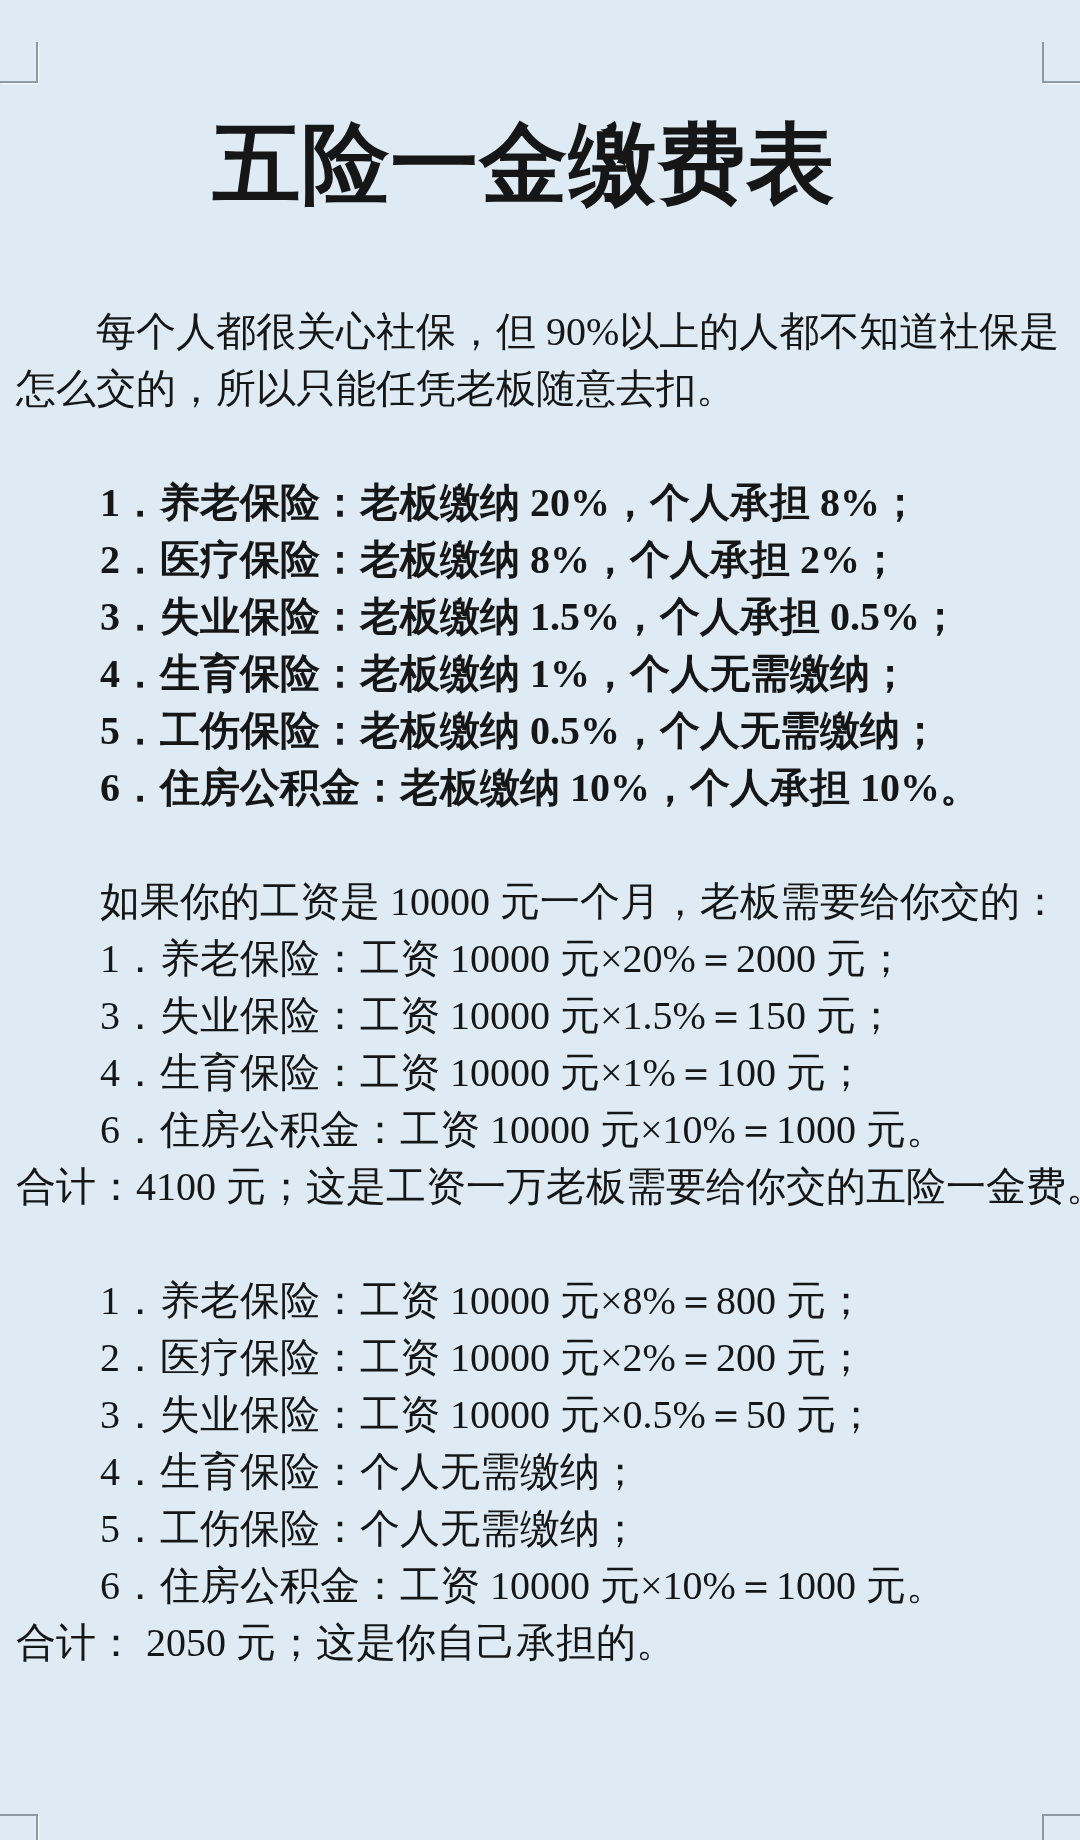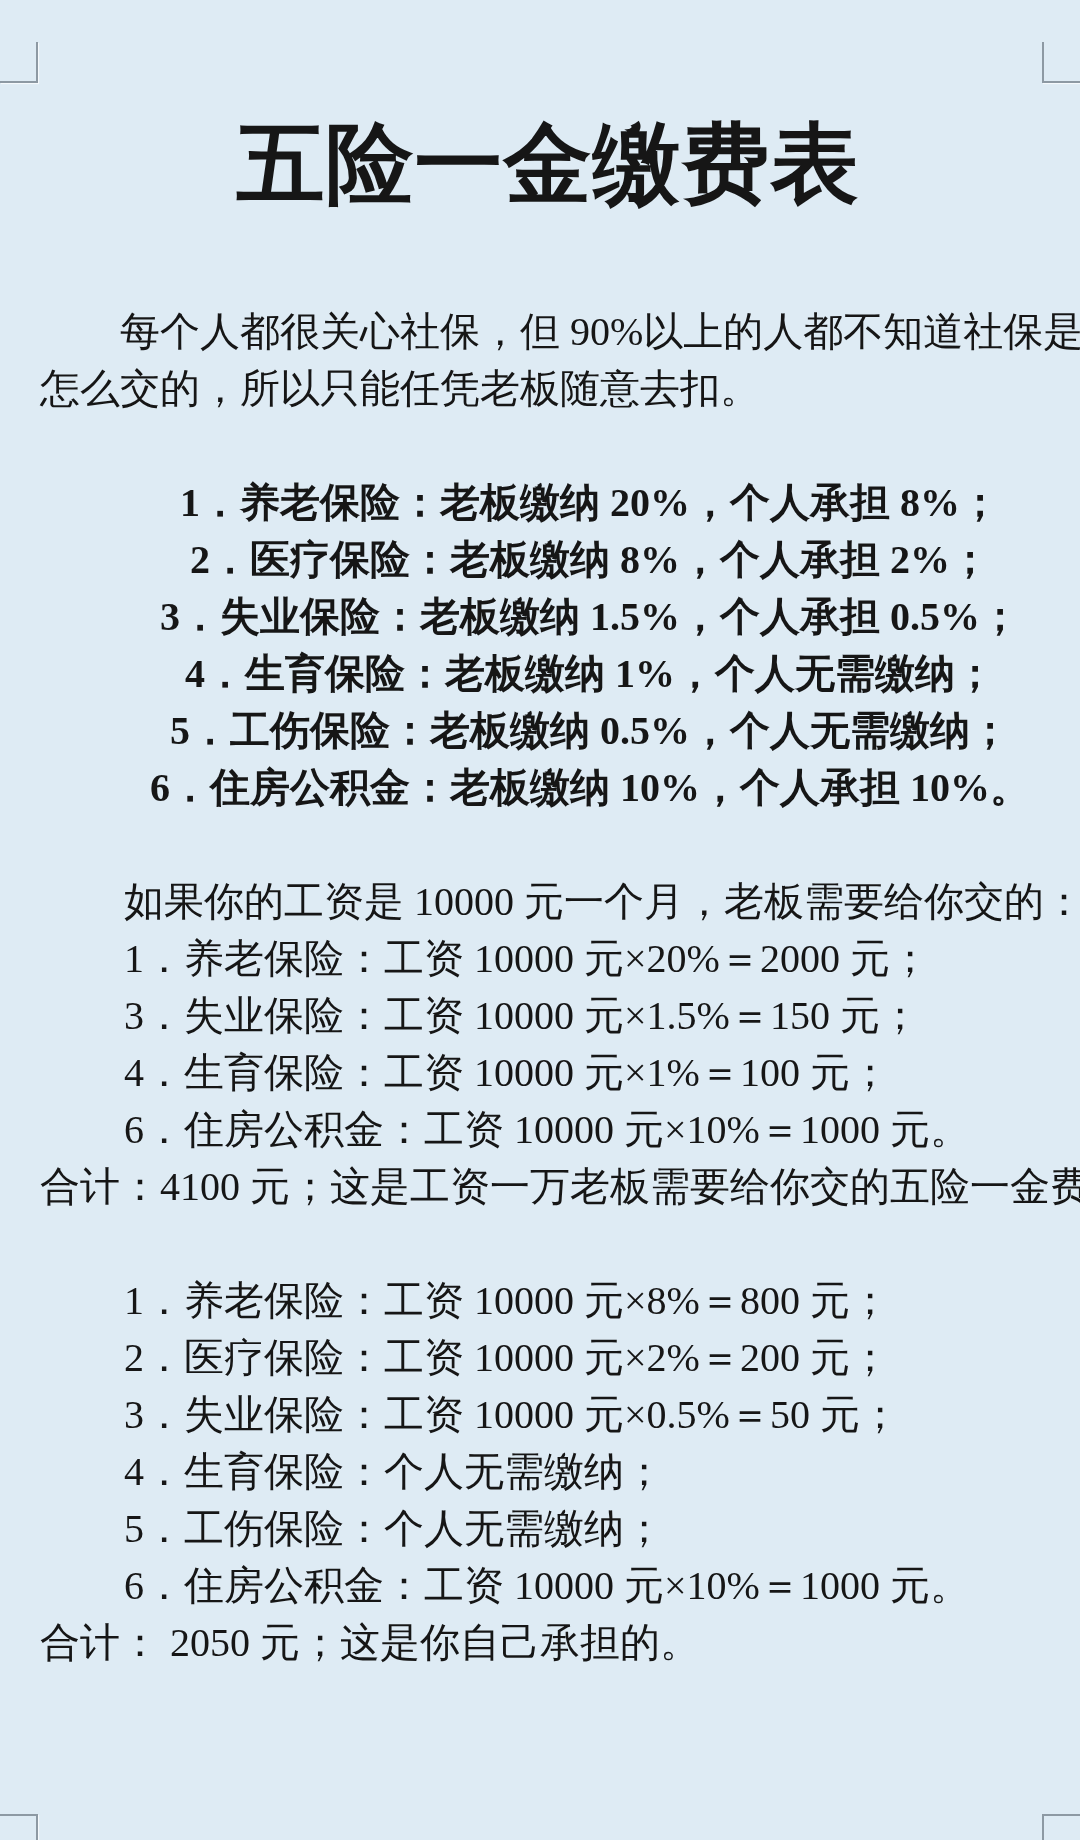--- a/index.html
+++ b/index.html
@@ -23,21 +23,21 @@
     border: 0 solid #8d99a3;
     box-shadow: 1px 1px 1px rgba(255,255,255,0.7);
   }
   .mark.tl { left: 0;  top: 42px;   border-right: 2px solid #8d99a3; border-bottom: 2px solid #8d99a3; }
   .mark.tr { right: 0; top: 42px;   border-left: 2px solid #8d99a3;  border-bottom: 2px solid #8d99a3; }
   .mark.bl { left: 0;  top: 1814px; height: 26px; border-right: 2px solid #8d99a3; border-top: 2px solid #8d99a3; }
   .mark.br { right: 0; top: 1814px; height: 26px; border-left: 2px solid #8d99a3;  border-top: 2px solid #8d99a3; }
 
   .content {
     position: absolute;
-    left: 40px;
+    left: 16px;
     top: 0;
     width: 1016px;
   }
   .title {
     margin: 112px 0 0 0;
     font-size: 88px;
     line-height: 105px;
     font-weight: bold;
     letter-spacing: 1px;
     text-align: center;
@@ -54,21 +54,20 @@
   }
   .intro .first {
     text-indent: 2em;
   }
   .list {
     margin-top: 57px;
     padding-left: 84px;
   }
   .list.bold .line {
     font-weight: bold;
-    text-align: center;
   }
   .section {
     margin-top: 57px;
   }
   .section .indented {
     padding-left: 84px;
   }
   .total {
     padding-left: 0;
   }

